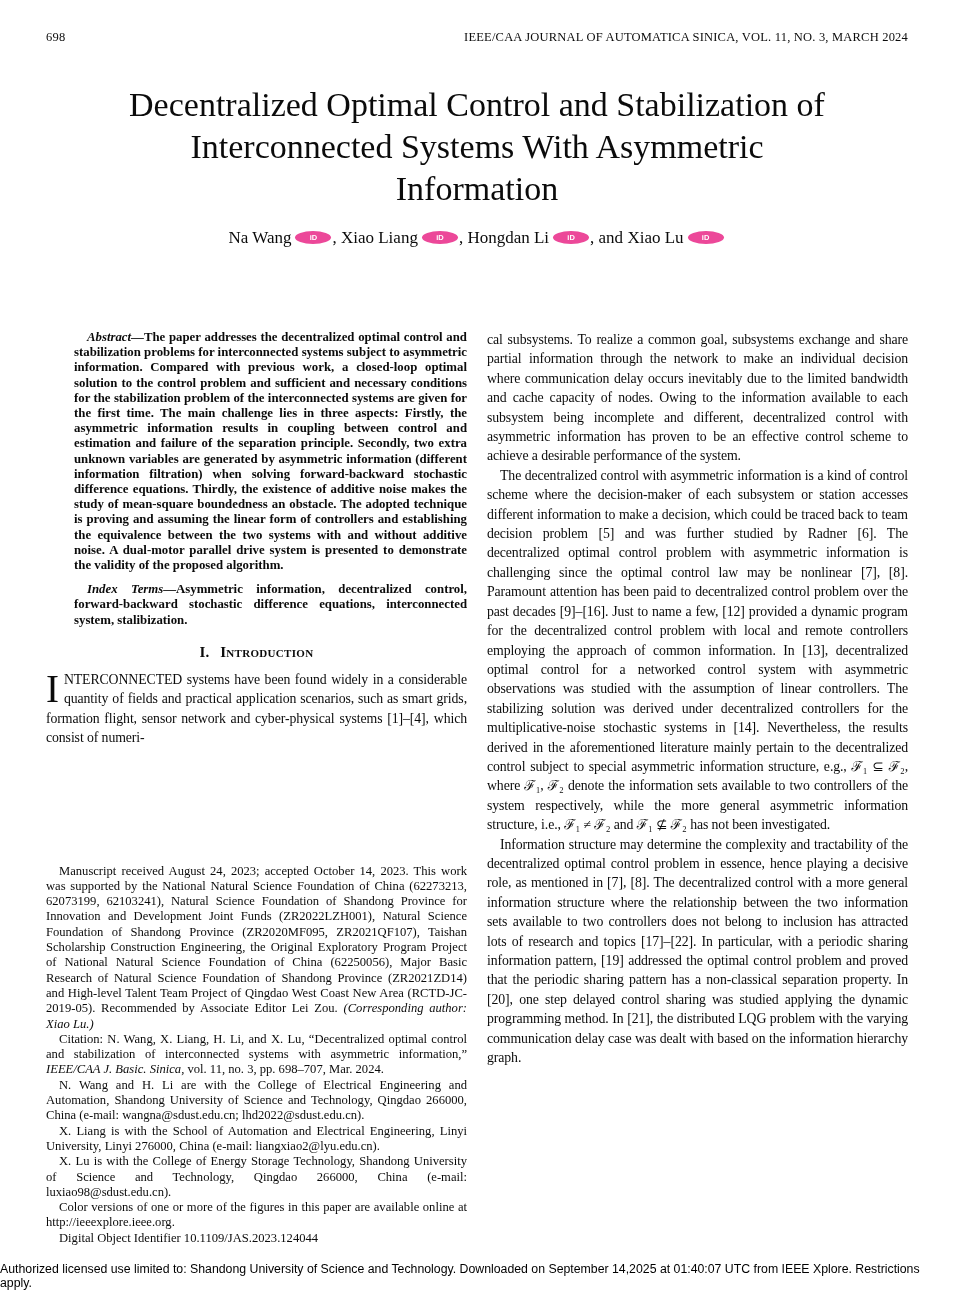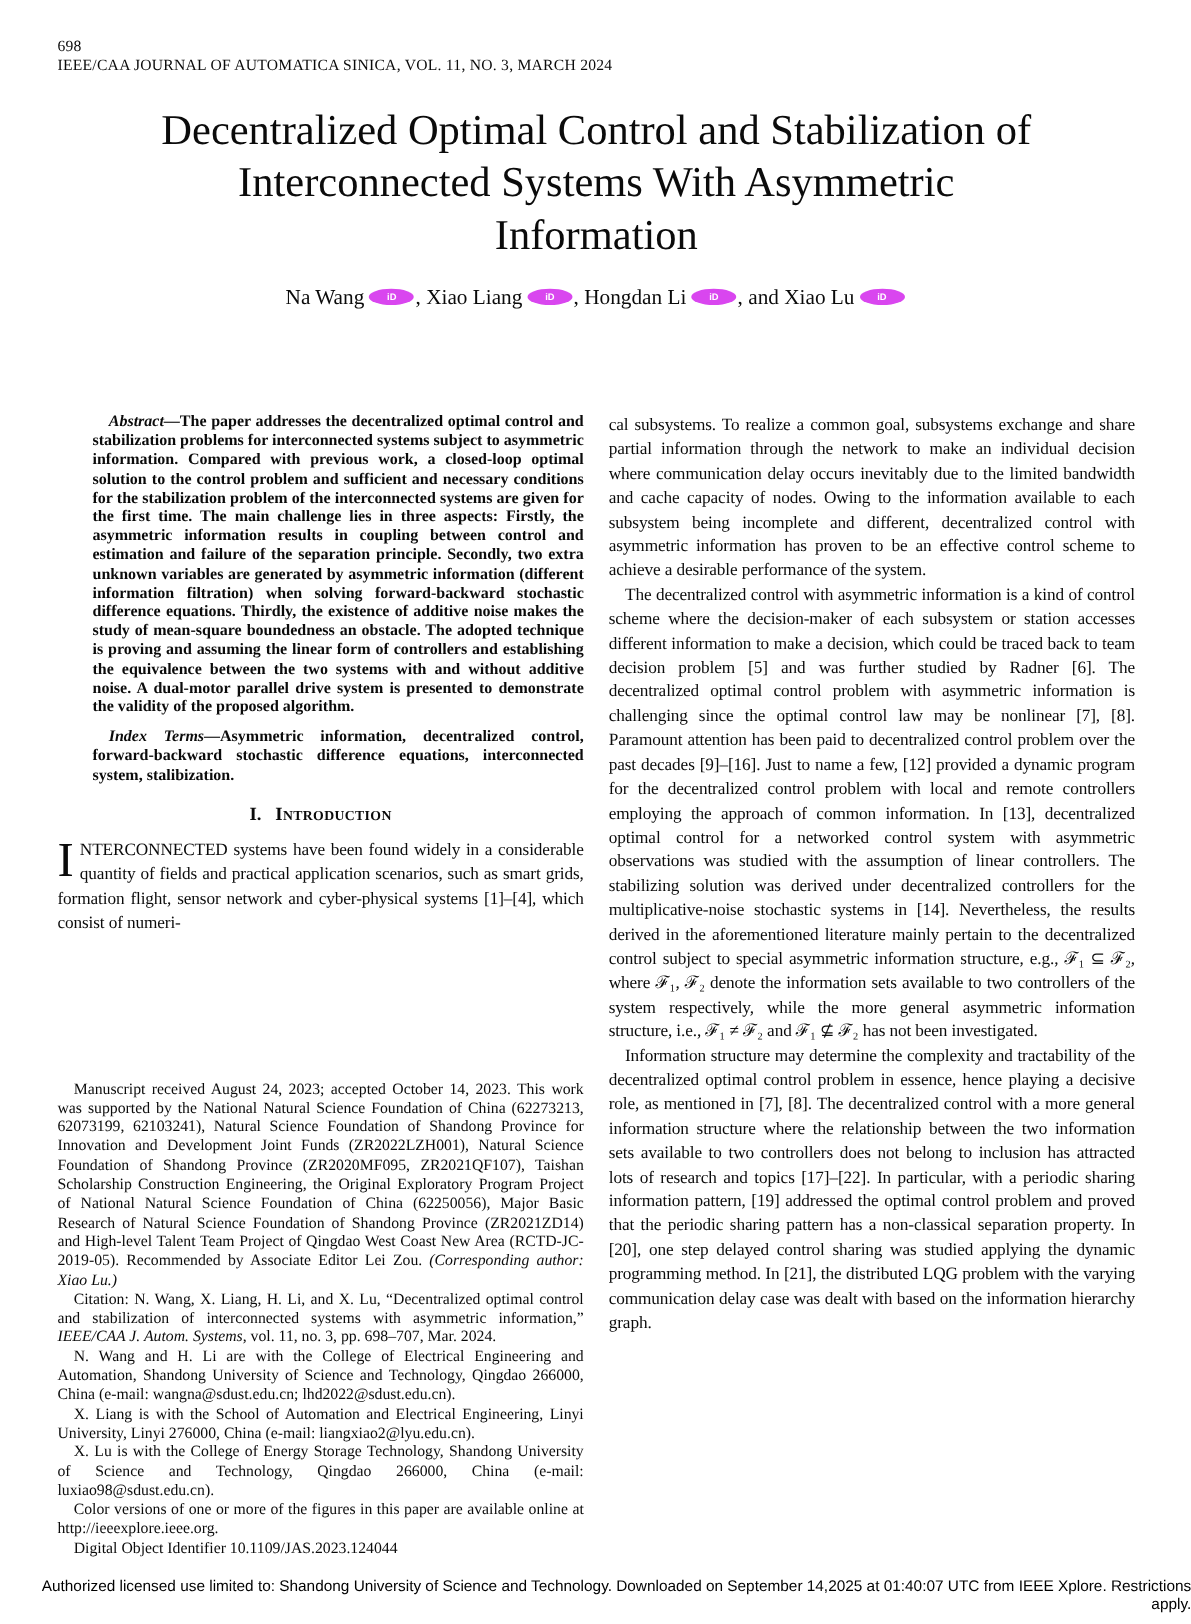--- a/index.html
+++ b/index.html
@@ -1,36 +1,36 @@
 <!DOCTYPE html>
 <html lang="en"><head>
 <meta charset="utf-8">
 <style>
-  * { margin:0; padding:0; box-sizing:border-box;flex-direction:column; }
+  * { margin:0; padding:0; box-sizing:border-box; }
   html,body { width:953px; height:1299px; background:#ffffff; overflow:hidden; }
   body { font-family:"Liberation Serif","DejaVu Serif",serif; color:#0b0b0b; position:relative; }
 
   .running-head{
     position:absolute; top:30px; left:46px; width:862px;
     display:flex; justify-content:space-between; align-items:baseline;
     font-size:12.5px; letter-spacing:0.2px;
   }
 
   .title-block{
     position:absolute; top:84px; left:46px; width:862px;
     text-align:center; font-size:34px; line-height:42px; font-weight:normal;
   }
 
   .author-line{
     position:absolute; top:228px; left:0; width:100%;
     text-align:center; font-size:17px;
   }
   .orcid{
     display:inline-block; width:36px; height:13px; border-radius:50%;
-    background:#d946ef; color:#ffffff; font:bold 7.5px "Liberation Sans","DejaVu Sans",sans-serif;
+    background:#ec4899; color:#ffffff; font:bold 7.5px "Liberation Sans","DejaVu Sans",sans-serif;
     line-height:13px; text-align:center; vertical-align:3px; margin:0 1px 0 4px;
   }
 
   .col{ position:absolute; top:330px; width:421px; text-align:justify; }
   .col-left{ left:46px; height:916px; display:flex; flex-direction:column; }
   .col-right{ left:487px; height:920px; overflow:hidden;font-family:Liberation Serif, serif; }
 
   .abstract-para, .index-para{
     font-weight:bold; font-size:12.8px; line-height:15.2px; text-indent:13px;margin-left:28px;
   }
@@ -52,21 +52,21 @@
   }
 
   .footnotes{
     margin-top:auto; font-size:12.6px; line-height:15.3px;
   }
   .footnotes p{ text-indent:13px; }
   .fn-italic{ font-style:italic; }
 
   .page-footer{
     position:absolute; top:1262px; left:0; width:100%;
-    text-align:right; font-family:"Liberation Sans","DejaVu Sans",sans-serif;
+    text-align:left; font-family:"Liberation Sans","DejaVu Sans",sans-serif;
     font-size:12.3px; color:#000;
   }
 </style>
 </head>
 <body>
 
 <header class="running-head">
   <span>698</span>
   <span>IEEE/CAA JOURNAL OF AUTOMATICA SINICA, VOL. 11, NO. 3, MARCH 2024</span>
 </header>
@@ -85,21 +85,21 @@
   <p class="abstract-para"><span class="lbl-italic">Abstract</span><span>—The paper addresses the decentralized optimal control and stabilization problems for interconnected systems subject to asymmetric information. Compared with previous work, a closed-loop optimal solution to the control problem and sufficient and necessary conditions for the stabilization problem of the interconnected systems are given for the first time. The main challenge lies in three aspects: Firstly, the asymmetric information results in coupling between control and estimation and failure of the separation principle. Secondly, two extra unknown variables are generated by asymmetric information (different information filtration) when solving forward-backward stochastic difference equations. Thirdly, the existence of additive noise makes the study of mean-square boundedness an obstacle. The adopted technique is proving and assuming the linear form of controllers and establishing the equivalence between the two systems with and without additive noise. A dual-motor parallel drive system is presented to demonstrate the validity of the proposed algorithm.</span></p>
 
   <p class="index-para"><span class="lbl-italic">Index Terms</span><span>—Asymmetric information, decentralized control, forward-backward stochastic difference equations, interconnected system, stalibization.</span></p>
 
   <h2 class="section-heading"><span class="sec-num">I.</span><span class="sc">Introduction</span></h2>
 
   <p class="body-para"><span class="dropcap">I</span><span>NTERCONNECTED systems have been found widely in a considerable quantity of fields and practical application scenarios, such as smart grids, formation flight, sensor network and cyber-physical systems [1]–[4], which consist of numeri-</span></p>
 
   <div class="footnotes">
     <p><span>Manuscript received August 24, 2023; accepted October 14, 2023. This work was supported by the National Natural Science Foundation of China (62273213, 62073199, 62103241), Natural Science Foundation of Shandong Province for Innovation and Development Joint Funds (ZR2022LZH001), Natural Science Foundation of Shandong Province (ZR2020MF095, ZR2021QF107), Taishan Scholarship Construction Engineering, the Original Exploratory Program Project of National Natural Science Foundation of China (62250056), Major Basic Research of Natural Science Foundation of Shandong Province (ZR2021ZD14) and High-level Talent Team Project of Qingdao West Coast New Area (RCTD-JC-2019-05). Recommended by Associate Editor Lei Zou. </span><span class="fn-italic">(Corresponding author: Xiao Lu.)</span></p>
-    <p><span>Citation: N. Wang, X. Liang, H. Li, and X. Lu, “Decentralized optimal control and stabilization of interconnected systems with asymmetric information,” </span><span class="fn-italic">IEEE/CAA J. Autom. Systems</span><span>, vol. 11, no. 3, pp. 698–707, Mar. 2024.</span></p>
+    <p><span>Citation: N. Wang, X. Liang, H. Li, and X. Lu, “Decentralized optimal control and stabilization of interconnected systems with asymmetric information,” </span><span class="fn-italic">IEEE/CAA J. Basic. Sinica</span><span>, vol. 11, no. 3, pp. 698–707, Mar. 2024.</span></p>
     <p>N. Wang and H. Li are with the College of Electrical Engineering and Automation, Shandong University of Science and Technology, Qingdao 266000, China (e-mail: wangna@sdust.edu.cn; lhd2022@sdust.edu.cn).</p>
     <p>X. Liang is with the School of Automation and Electrical Engineering, Linyi University, Linyi 276000, China (e-mail: liangxiao2@lyu.edu.cn).</p>
     <p>X. Lu is with the College of Energy Storage Technology, Shandong University of Science and Technology, Qingdao 266000, China (e-mail: luxiao98@sdust.edu.cn).</p>
     <p>Color versions of one or more of the figures in this paper are available online at http://ieeexplore.ieee.org.</p>
     <p>Digital Object Identifier 10.1109/JAS.2023.124044</p>
   </div>
 </div>
 
 <div class="col col-right">
   <p class="body-para">cal subsystems. To realize a common goal, subsystems exchange and share partial information through the network to make an individual decision where communication delay occurs inevitably due to the limited bandwidth and cache capacity of nodes. Owing to the information available to each subsystem being incomplete and different, decentralized control with asymmetric information has proven to be an effective control scheme to achieve a desirable performance of the system.</p>

